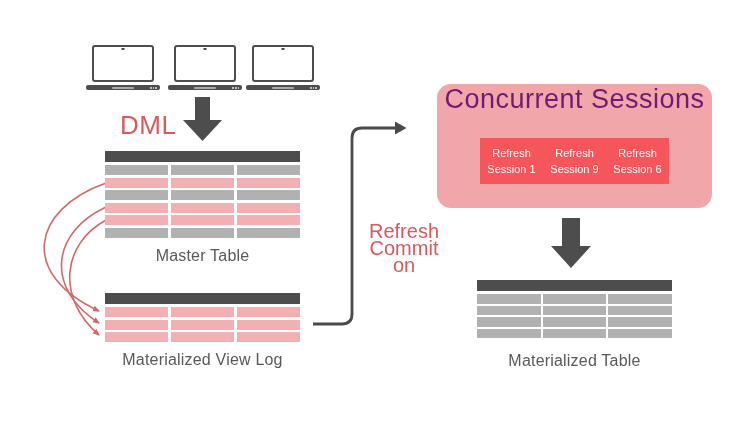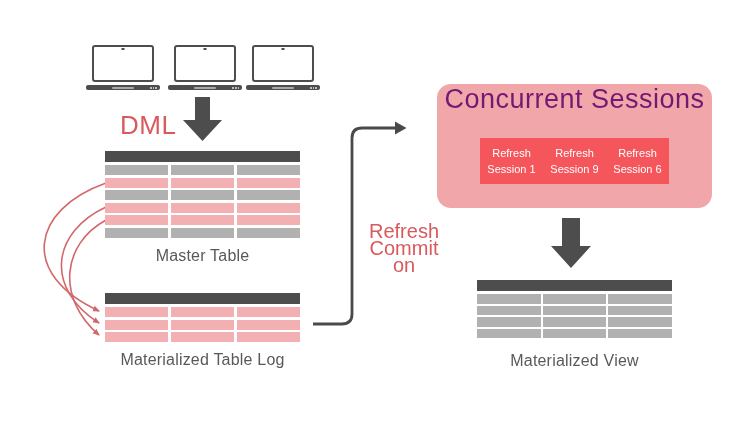--- a/index.html
+++ b/index.html
@@ -140,21 +140,21 @@
         <div class="cell pink"></div>
         <div class="cell pink"></div>
         <div class="cell pink"></div>
         <div class="cell pink"></div>
         <div class="cell pink"></div>
         <div class="cell pink"></div>
         <div class="cell pink"></div>
         <div class="cell pink"></div>
       </div>
   </div>
-  <div class="tlabel" style="left:105px;top:351px;">Materialized Table Log</div>
+  <div class="tlabel" style="left:105px;top:351px;">Materialized View Log</div>
 
   <div class="roc">
     <div>Refresh</div>
     <div>Commit</div>
     <div>on</div>
   </div>
 
   <div class="panel">
     <div class="panel-title">Concurrent Sessions</div>
     <div class="btn-row">
@@ -174,15 +174,15 @@
         <div class="cell gray"></div>
         <div class="cell gray"></div>
         <div class="cell gray"></div>
         <div class="cell gray"></div>
         <div class="cell gray"></div>
         <div class="cell gray"></div>
         <div class="cell gray"></div>
         <div class="cell gray"></div>
       </div>
   </div>
-  <div class="tlabel" style="left:477px;top:352px;">Materialized View</div>
+  <div class="tlabel" style="left:477px;top:352px;">Materialized Table</div>
 
 </div>
 
 </body></html>

